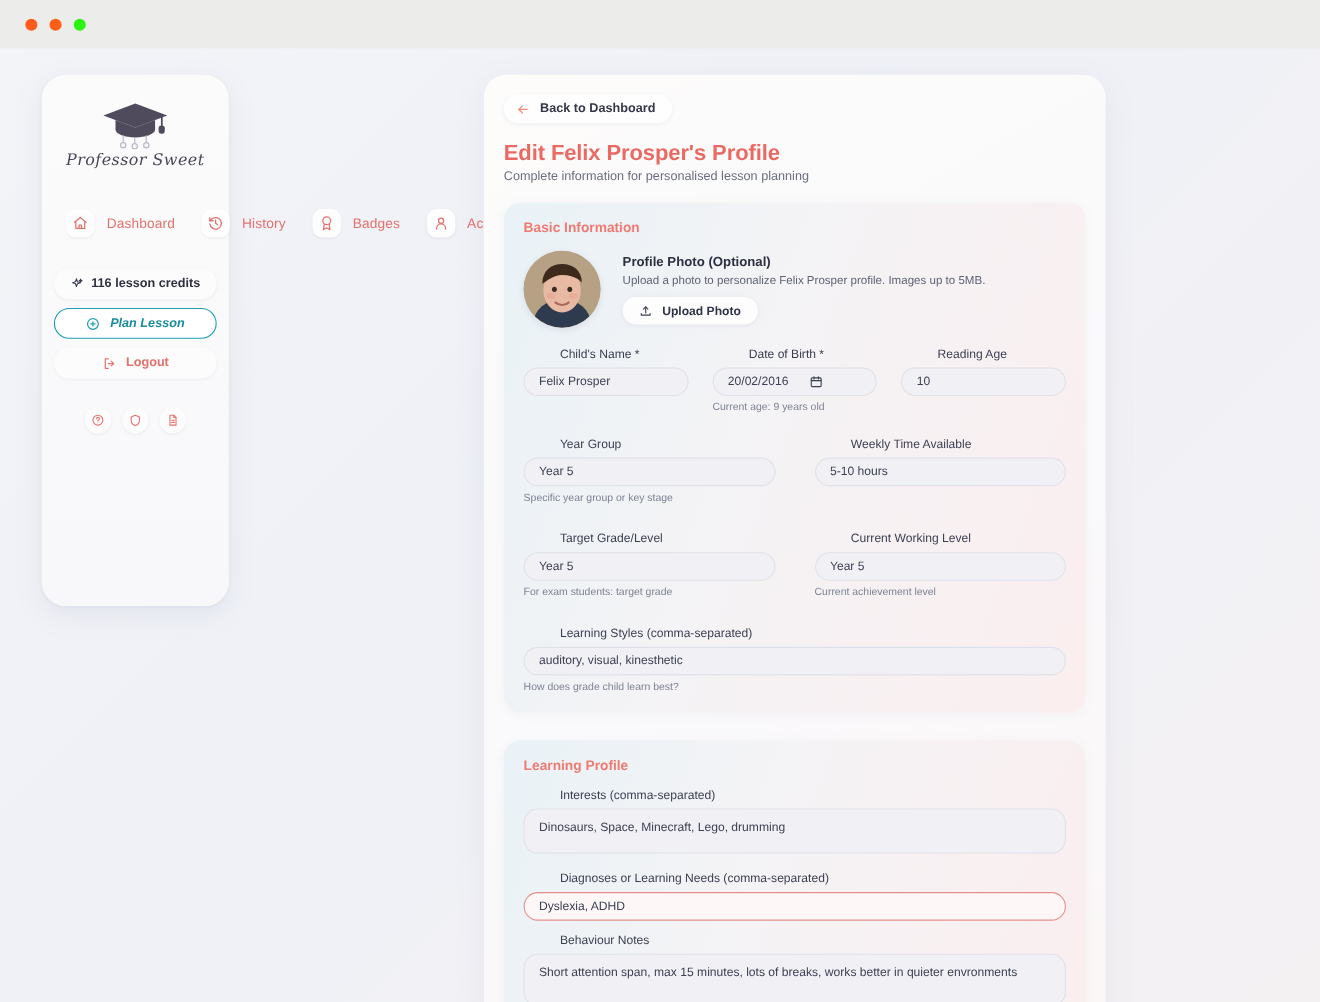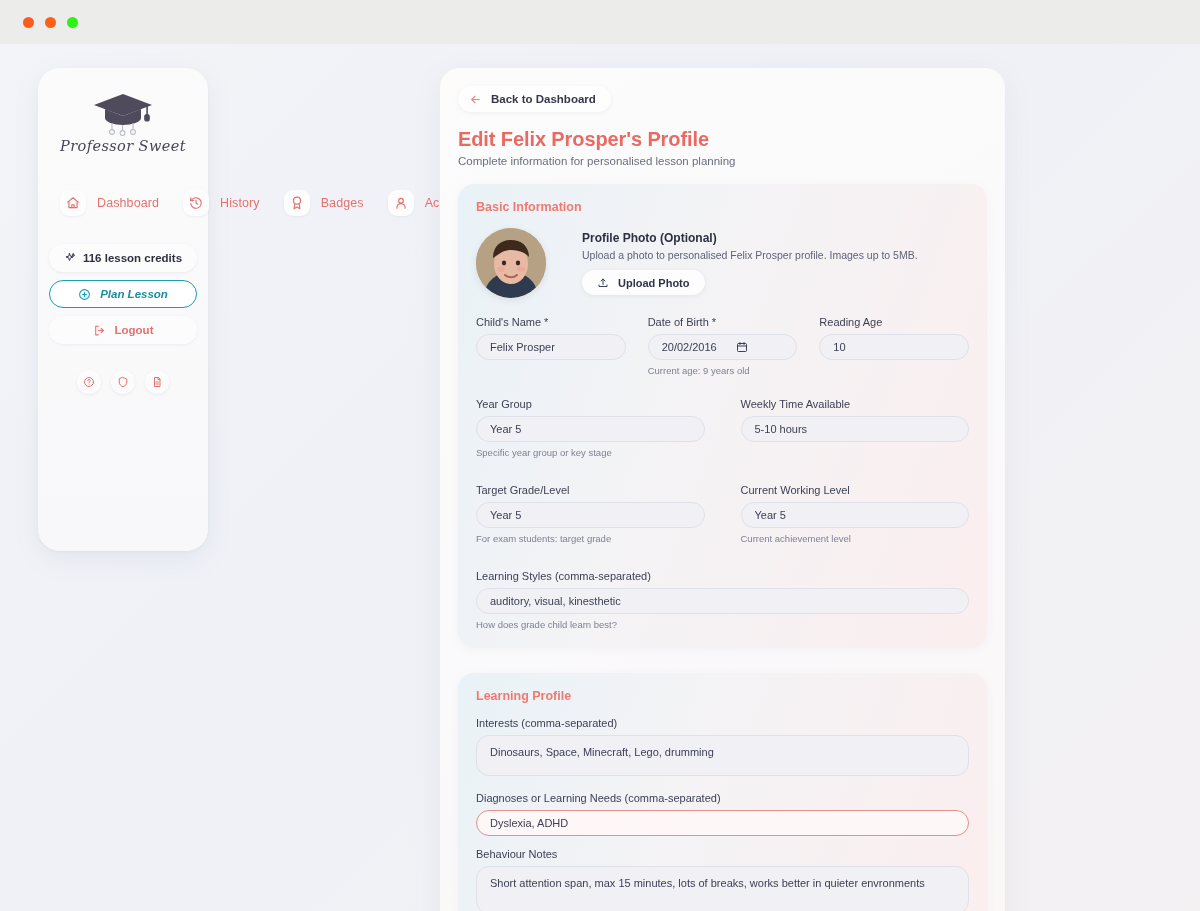--- a/index.html
+++ b/index.html
@@ -106,40 +106,40 @@
 
   .card {
     margin-top: 17px; border-radius: 16px; padding: 16px 18px 18px;
     background: linear-gradient(110deg,#e9f2f7 0%,#f4f3f5 42%,#fbeeef 100%);
     box-shadow: 0 2px 10px rgba(140,145,170,.07);
   }
   .card-title {
     font-size: 12.5px; font-weight: 700; color: #ef7a72; margin-bottom: 14px;
   }
 
-  .photo-row { display: flex; align-items: center; gap: 36px; margin-bottom: 18px; }
+  .photo-row { display: flex; align-items: center; gap: 20px; margin-bottom: 18px; }
   #avatar {
     width: 70px; height: 70px; border-radius: 50%; flex: none;
     overflow: hidden; box-shadow: 0 2px 7px rgba(120,125,150,.18);
     background: #b59d83; position: relative;
   }
   .ph-title { font-size: 12px; font-weight: 700; color: #2c3040; }
   .ph-desc { font-size: 10.5px; color: #5e6377; margin-top: 4px; }
   #upload-btn {
     margin-top: 9px; display: inline-flex; align-items: center; gap: 9px;
     height: 25px; padding: 0 15px; border-radius: 13px; background: #fdfdfe;
     box-shadow: 0 1px 4px rgba(150,150,170,.16);
     font-size: 11px; color: #2f3346; font-weight: 600; cursor: pointer;
   }
 
   .grid3 { display: grid; grid-template-columns: 1fr 1fr 1fr; gap: 0 22px; }
   .grid2 { display: grid; grid-template-columns: 1fr 1fr; gap: 0 36px; }
   .field { margin-bottom: 12px; }
   .field label {
-    display: block; font-size: 11px; color: #3b3f52; margin-bottom: 6px;
+    display: block; font-size: 11px; color: #3b3f52; margin-bottom: 6px; margin-left: 33px;
   }
   .inp {
     width: 100%; height: 26px; border-radius: 13px;
     border: 1px solid #dfe1e9; background: #f1f1f5;
     padding: 0 13px; font-size: 11px; color: #3c4054;
     font-family: "Liberation Sans", sans-serif; outline: none;
   }
   .inp.focused { border-color: #e79089; background: #fdf7f7; }
   .hint { font-size: 9.5px; color: #7d8295; margin-top: 5px; }
   .ta {
@@ -313,21 +313,21 @@
                 <ellipse cx="28" cy="35" rx="2.2" ry="2.4" fill="#3a2b22"></ellipse>
                 <ellipse cx="42" cy="35" rx="2.2" ry="2.4" fill="#3a2b22"></ellipse>
                 <path d="M29 47c3 3 9 3 12 0" stroke="#a9675a" stroke-width="2" fill="none" stroke-linecap="round"></path>
                 <ellipse cx="25" cy="41" rx="4" ry="2.6" fill="#e89f90" opacity=".5"></ellipse>
                 <ellipse cx="45" cy="41" rx="4" ry="2.6" fill="#e89f90" opacity=".5"></ellipse>
               </g>
             </svg>
           </div>
           <div>
             <div class="ph-title">Profile Photo (Optional)</div>
-            <div class="ph-desc">Upload a photo to personalised Felix Prosper profile. Images up to 5MB.</div>
+            <div class="ph-desc">Upload a photo to personalize Felix Prosper profile. Images up to 5MB.</div>
             <div id="upload-btn">
               <svg width="12" height="12" viewBox="0 0 24 24" fill="none" stroke="#3b3f52" stroke-width="2" stroke-linecap="round" stroke-linejoin="round">
                 <path d="M12 15V4"></path>
                   <path d="M8 8l4-4 4 4"></path>
                   <path d="M4 16v3h16v-3"></path>
               </svg>
               <span>Upload Photo</span>
             </div>
           </div>
         </div>

